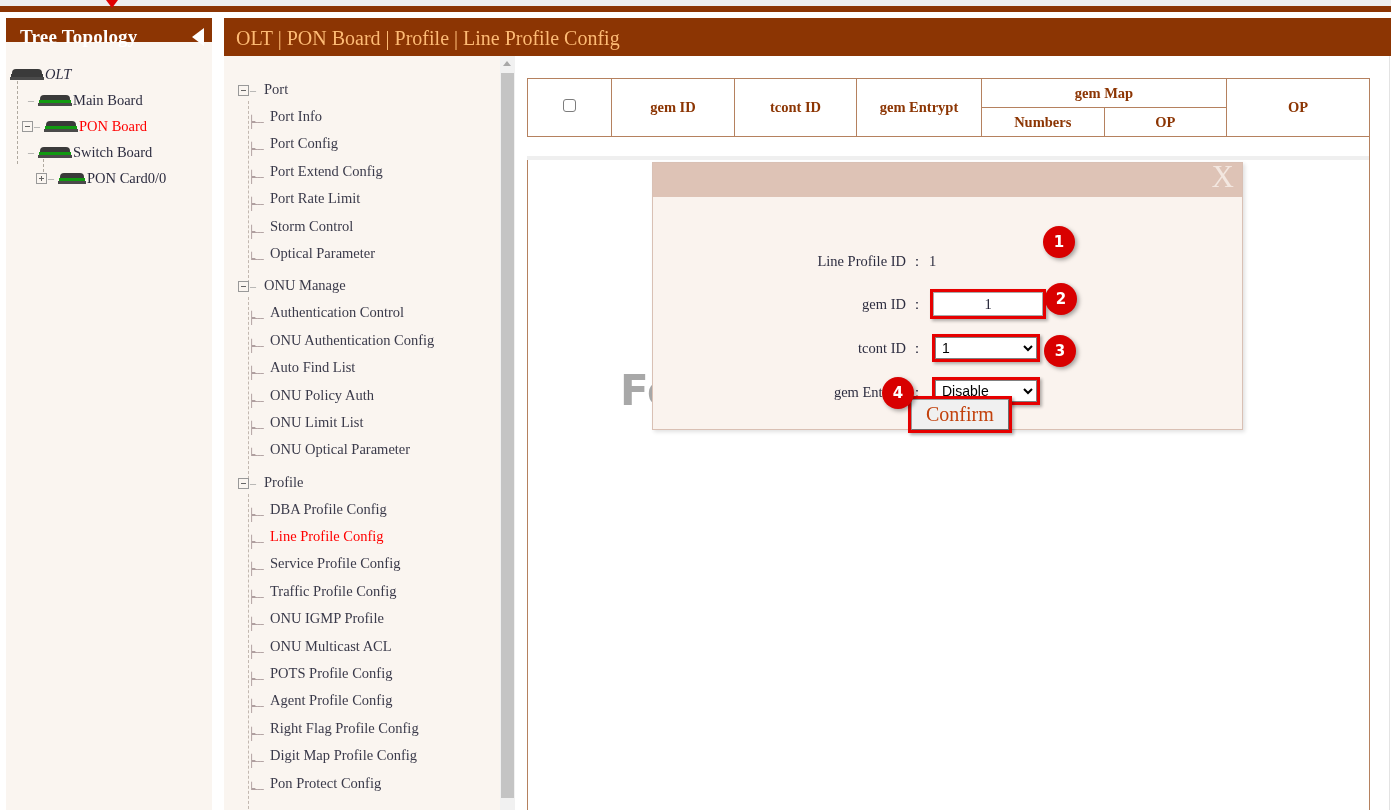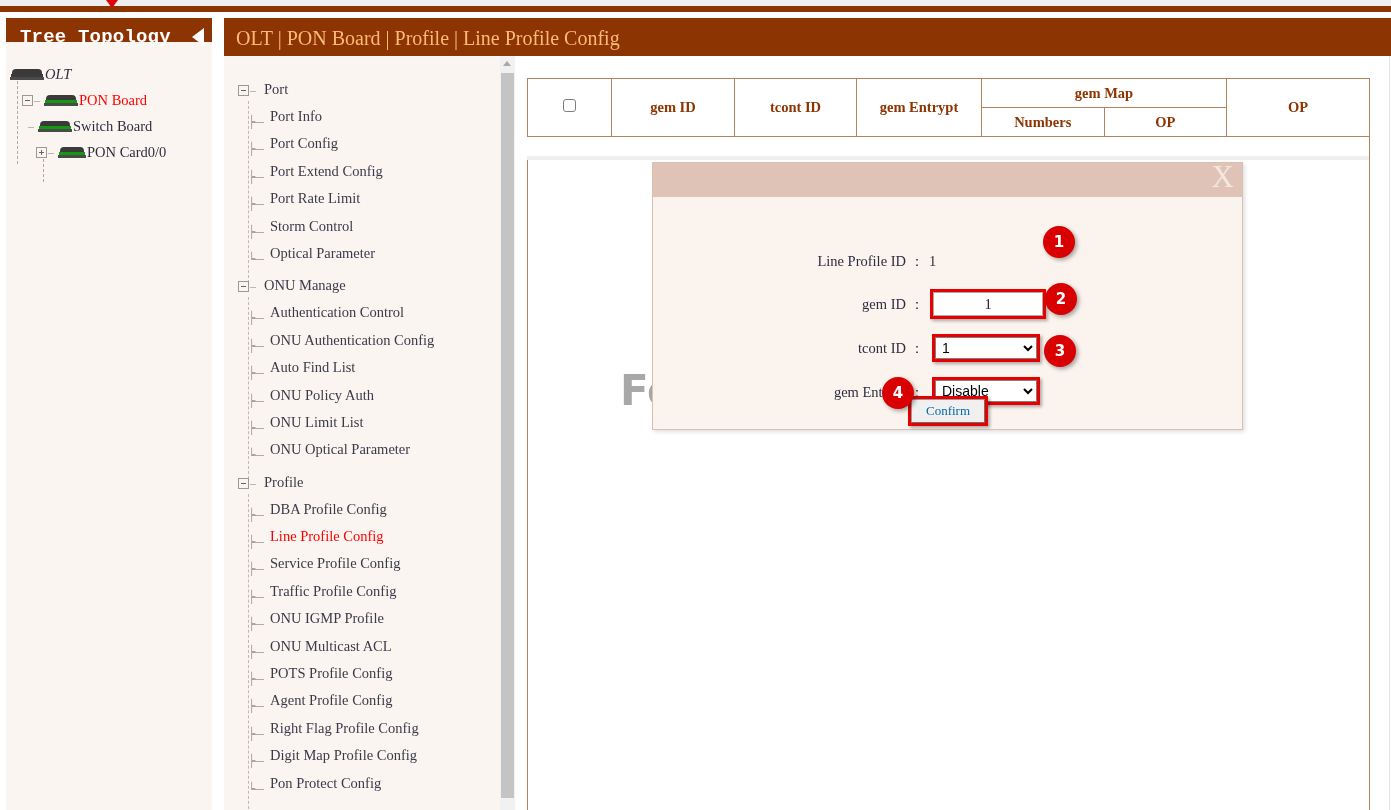--- a/index.html
+++ b/index.html
@@ -30,21 +30,20 @@
 
   
   #tree-panel {
     position: absolute; left: 6px; top: 18px; width: 206px; height: 792px;
     background: #faf5f0;
   }
   #tree-header {
     position: absolute; left: 0; top: 0; width: 206px; height: 24px;
     background: #8c3503;
     color: #ffffff;
-    font-family: Liberation Mono, monospace;
   }
   #tree-header-title {
     position: absolute; left: 14px; top: 8px;
     font-size: 19px; font-weight: bold; color: #ffffff;
     letter-spacing: .2px;
   }
   #tree-collapse {
     position: absolute; right: 8px; top: 10px;
     width: 0; height: 0;
     border-top: 9px solid transparent;
@@ -289,22 +288,22 @@
 
   #confirm-box {
     position: absolute; left: 908px; top: 396px;
     border: 3px solid #e60000;
     box-shadow: 2px 2px 3px rgba(0,0,0,.3);
   }
   #confirm-btn {
     display: block;
     padding: 3px 14px;
     font-family: "Liberation Serif", serif;
-    font-size: 13px;
-    color: #0369a1;
+    font-size: 20px;
+    color: #c2410c;
     background: #f0f0f0;
     border: 1px solid #9a9a9a;
     border-right-color: #6f6f6f;
     border-bottom-color: #6f6f6f;
     cursor: pointer;
   }
 
   
   .badge {
     position: absolute;
@@ -335,20 +334,26 @@
 
     <div class="vline" style="left:11px; top:20px; height:88px;"></div>
     <div class="vline" style="left:37px; top:98px; height:28px;"></div>
 
     <div class="tnode" style="padding-left:4px; top:0;font-style:italic;">
       <span class="dev-icon">
         <span class="d-top"></span><span class="d-green" style="background:#3a3a3a"></span><span class="d-base"></span>
       </span><span class="tlabel">OLT</span>
     </div>
 
+    <div class="tnode" style="padding-left:22px;">
+      <span class="dash">–</span>
+      <span class="dev-icon">
+        <span class="d-top"></span><span class="d-green"></span><span class="d-base"></span>
+      </span><span class="tlabel">Main Board</span>
+    </div>
 
     <div class="tnode" style="padding-left:16px;">
       <span class="exp-box"></span><span class="dash">–</span>
       <span class="dev-icon">
         <span class="d-top"></span><span class="d-green"></span><span class="d-base"></span>
       </span><span class="tlabel red">PON Board</span>
     </div>
 
     <div class="tnode" style="padding-left:22px;">
       <span class="dash">–</span>

